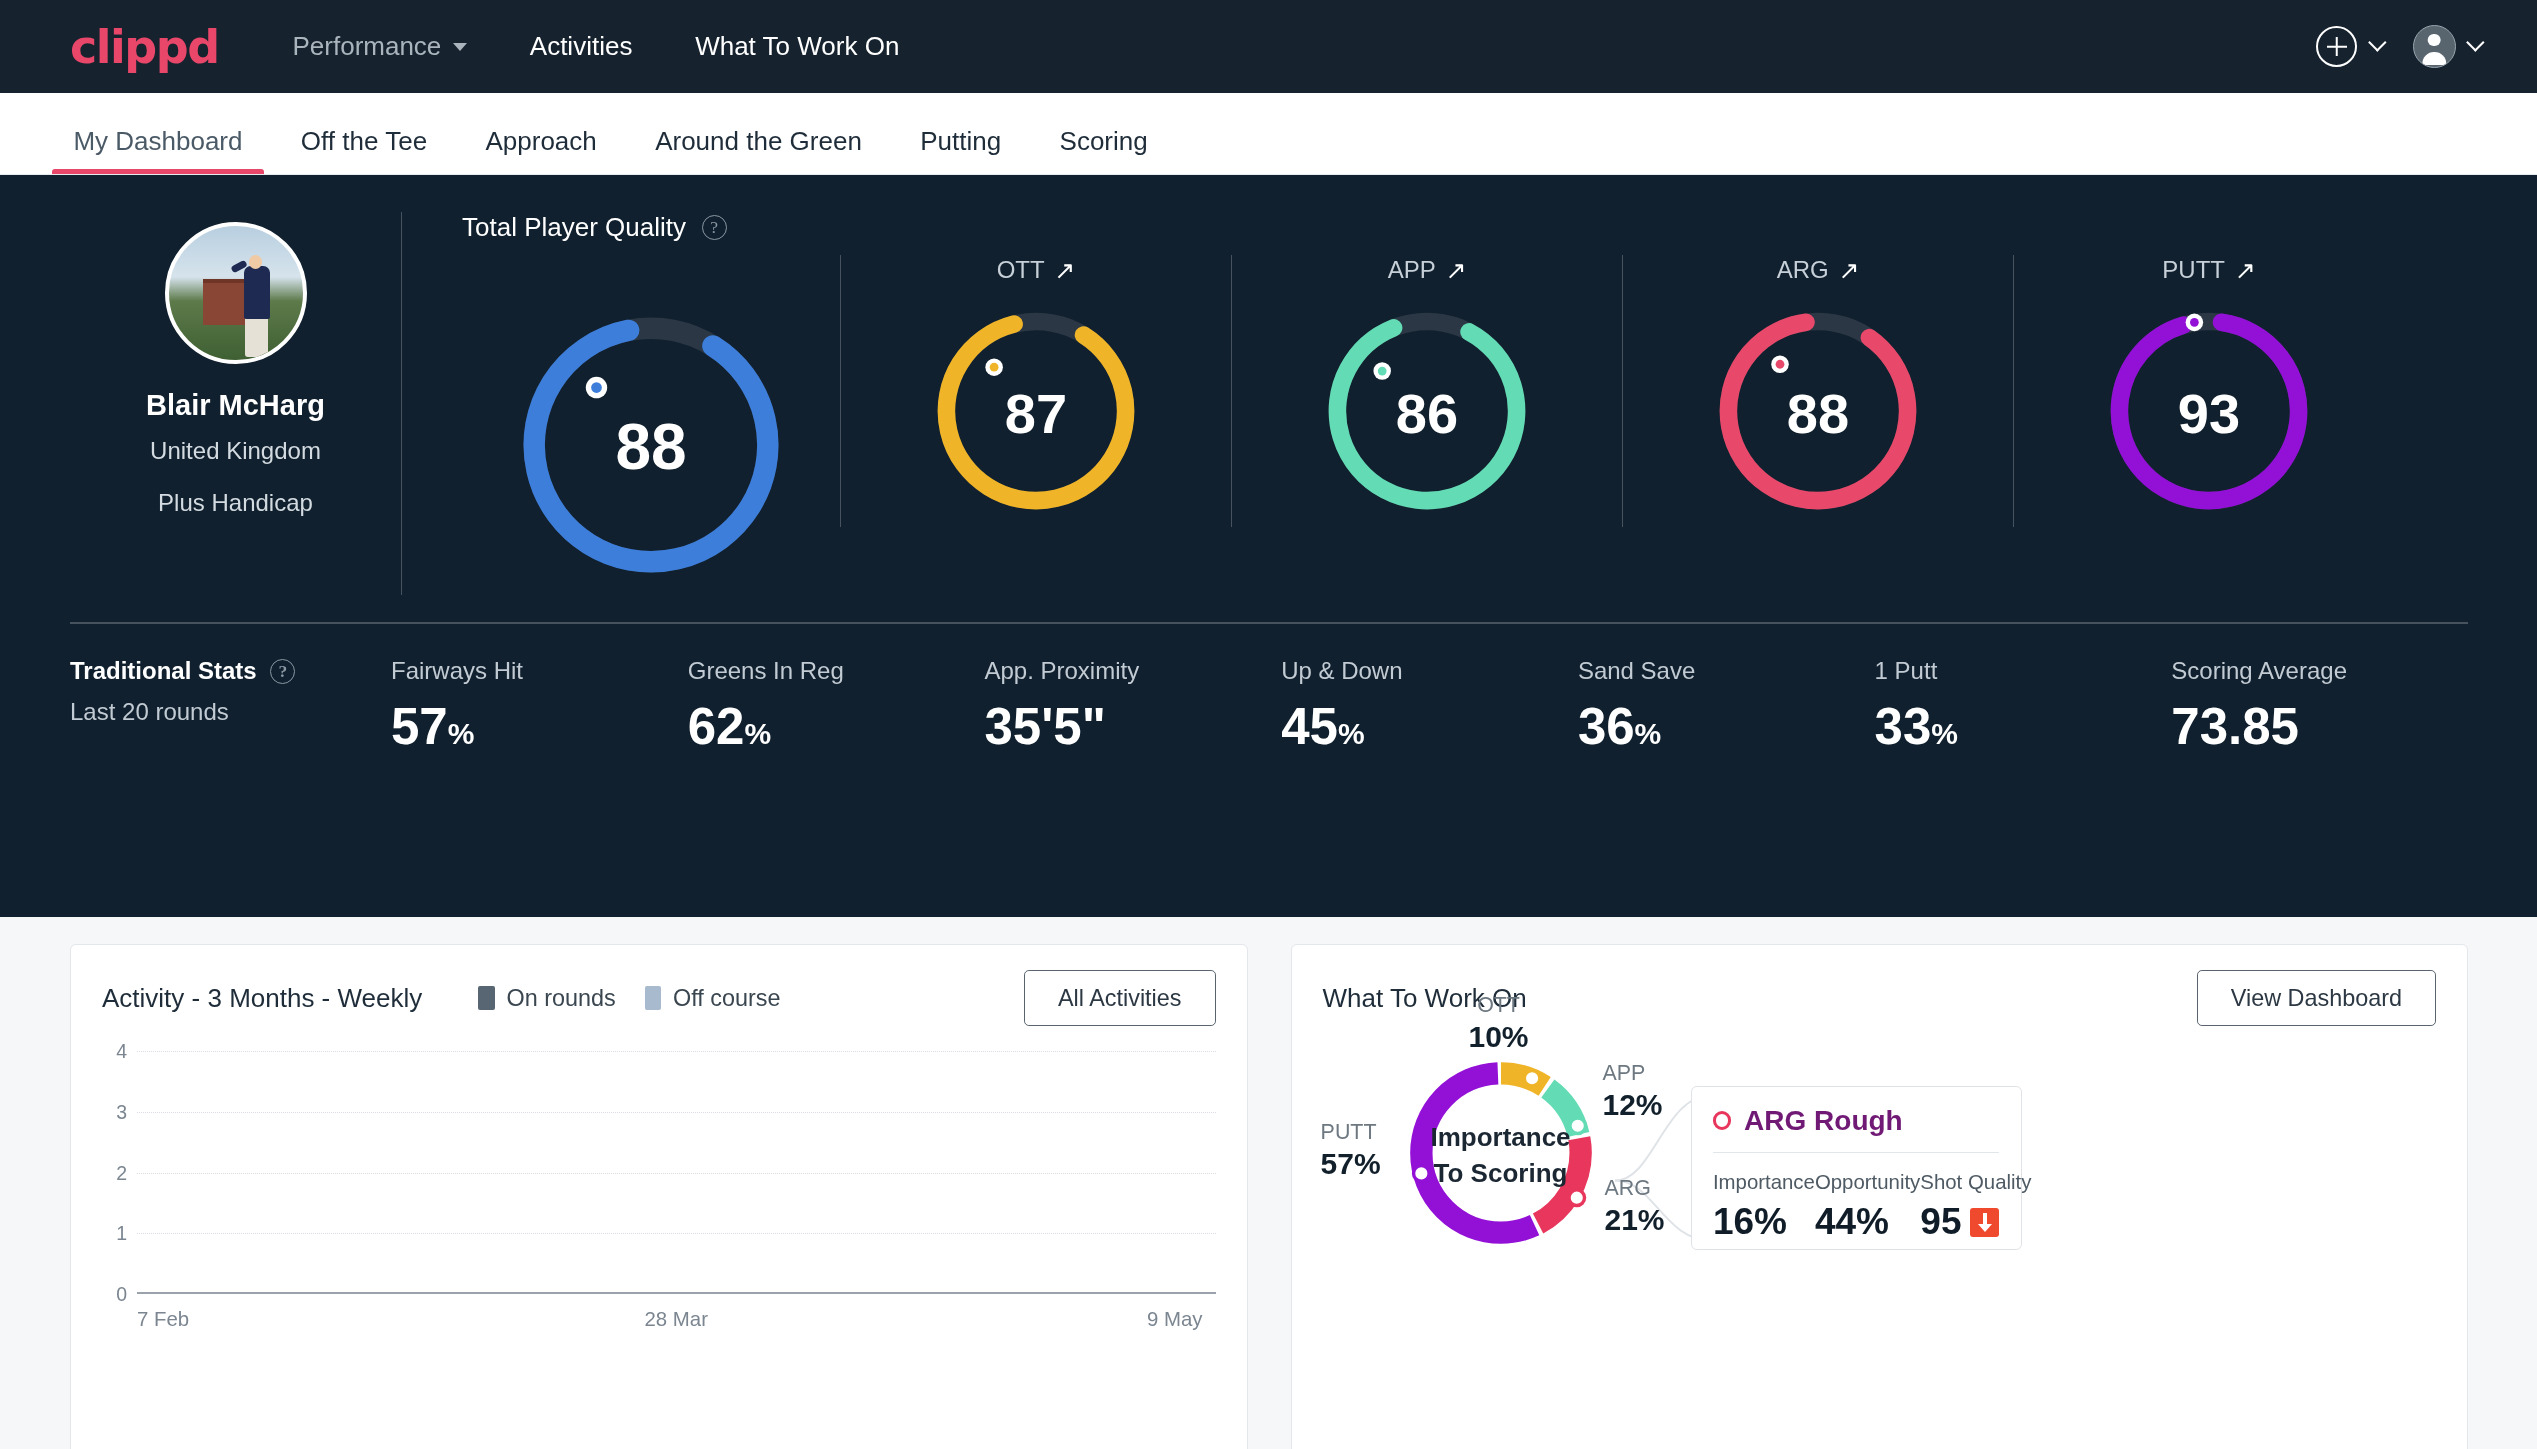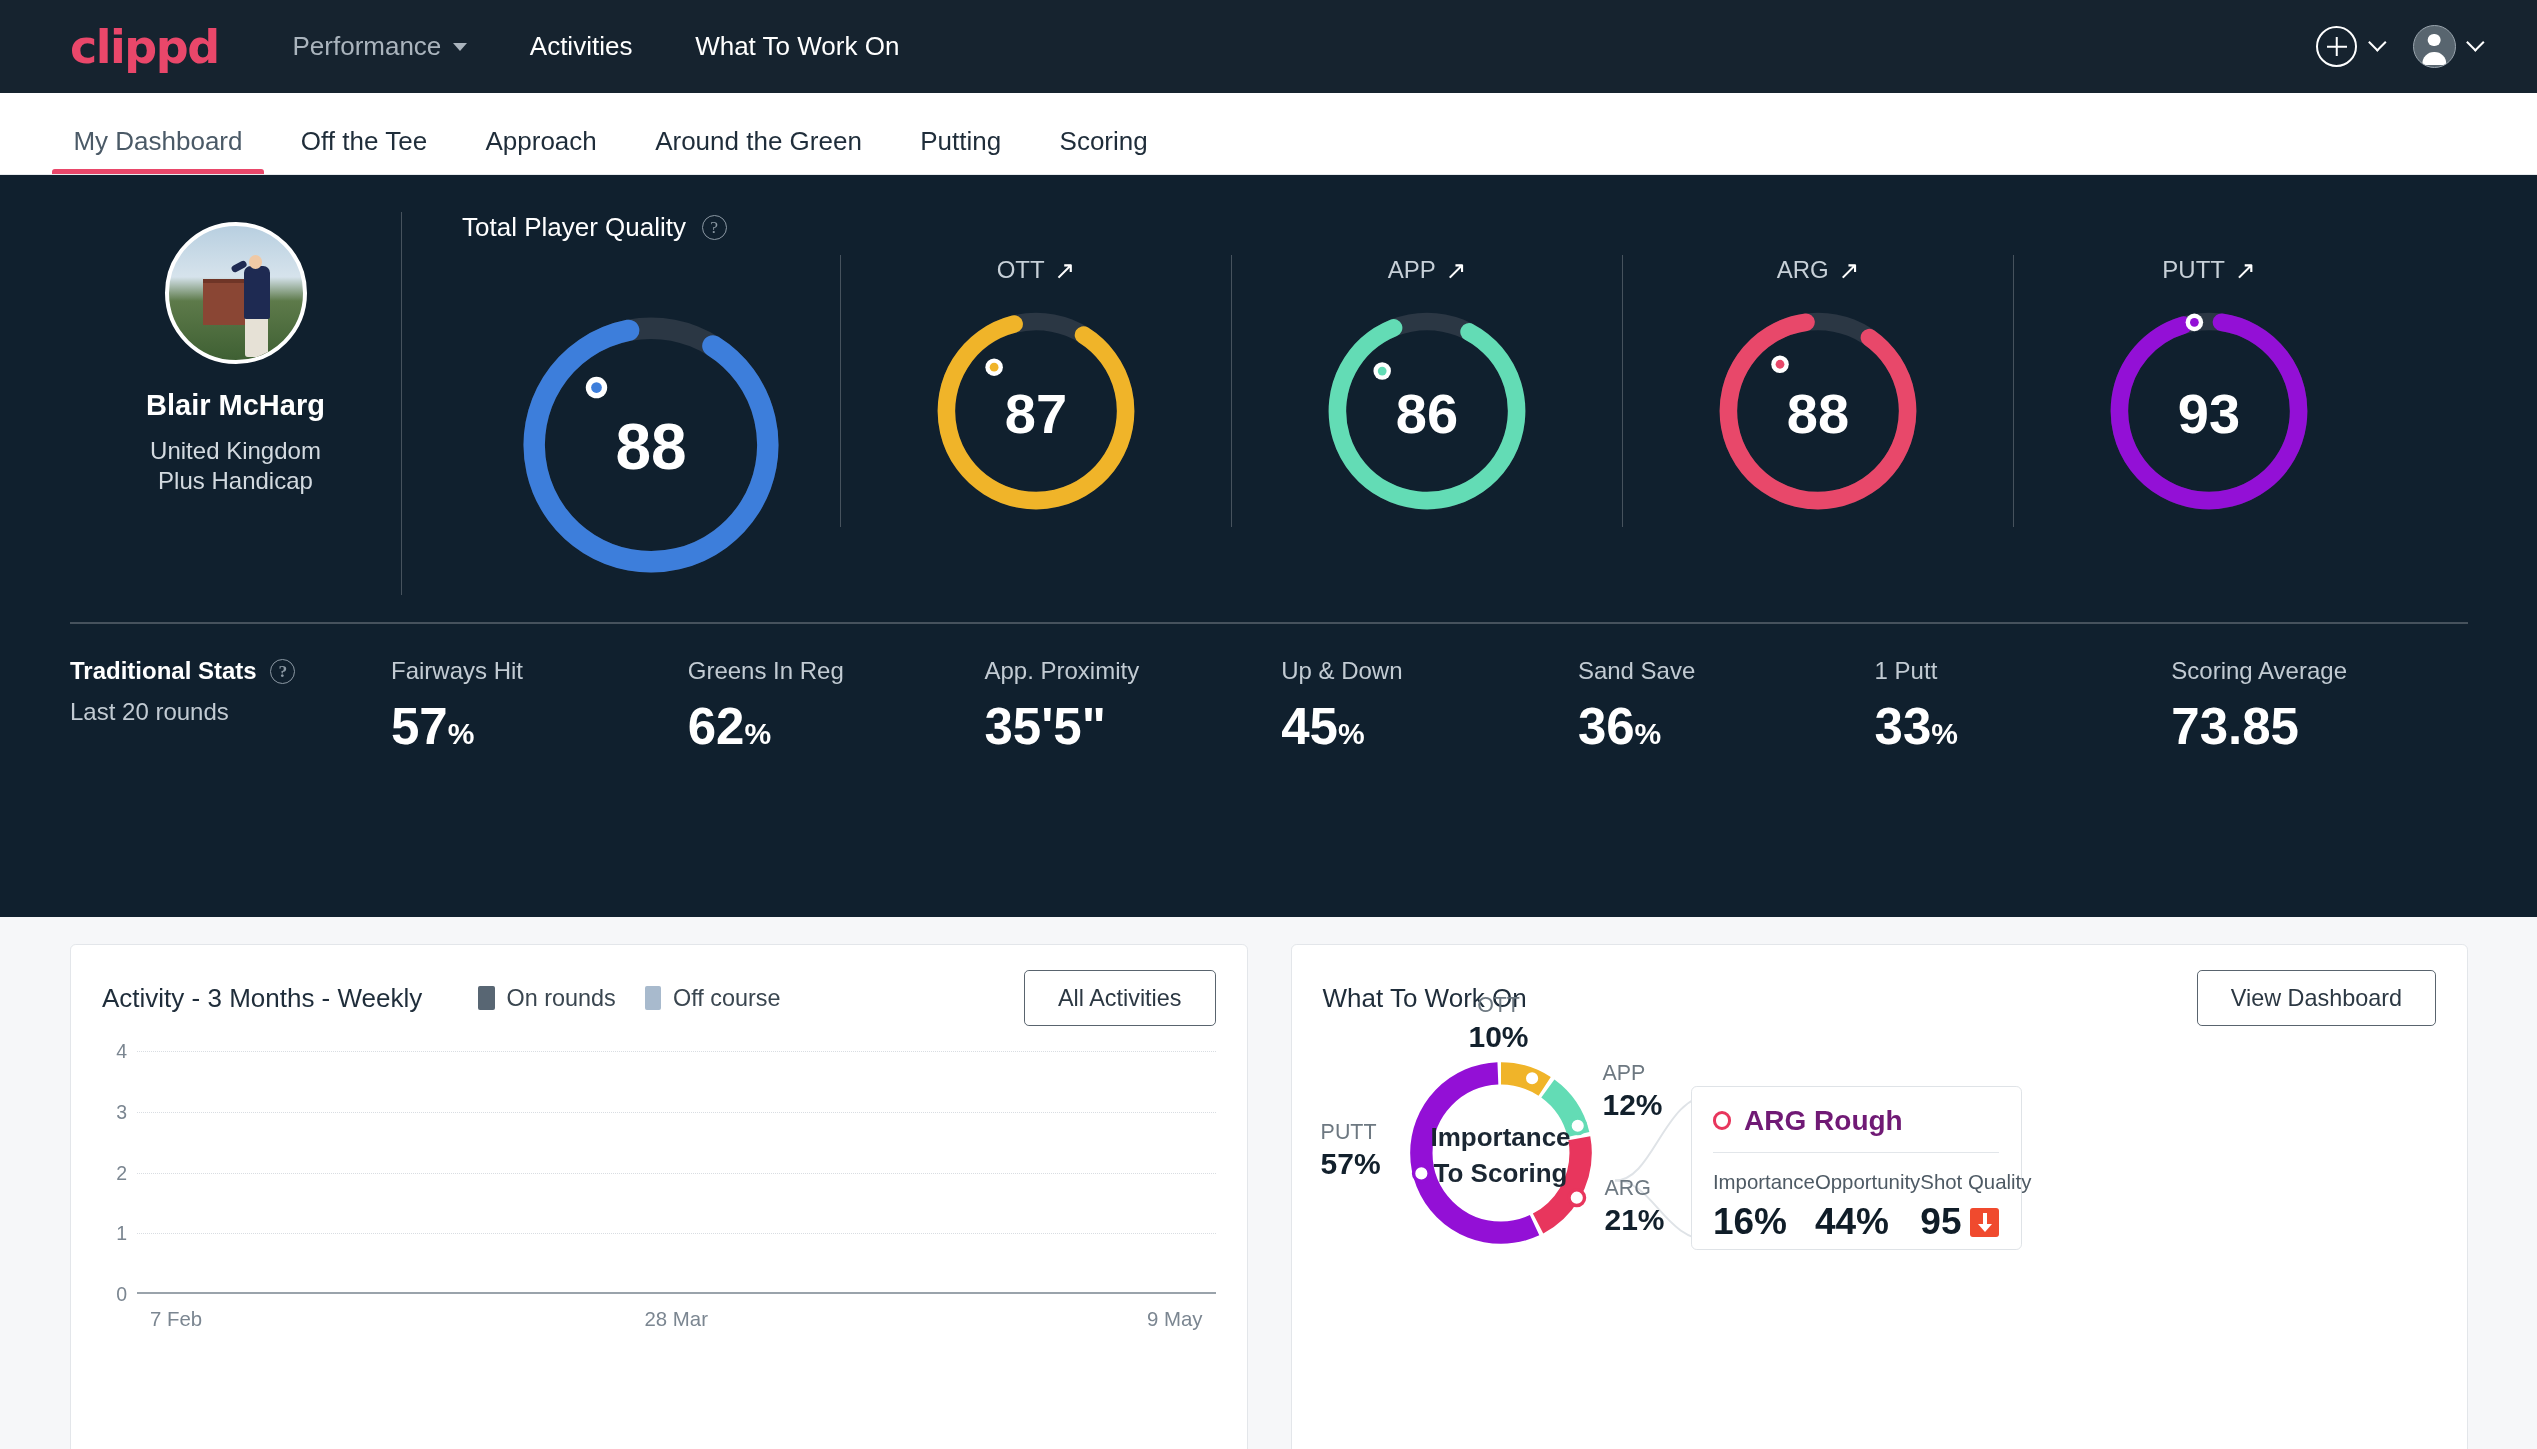--- a/index.html
+++ b/index.html
@@ -148,21 +148,21 @@
     background: #1e2a52; border-radius: 3.9px;
     transform: rotate(-28deg);
   }
   .profile-name {
     margin-top: 25px;
     font-size: 29px; font-weight: 700; color: #ffffff;
   }
   .profile-sub {
     margin-top: 15.6px; font-size: 24px; color: #d3dae0; font-weight: 400;
   }
-  .profile-sub2 { margin-top: 2px; font-size: 24px; color: #d3dae0; }
+  .profile-sub2 { margin-top: 24px; font-size: 24px; color: #d3dae0; }
 
   .tpq-wrap {
     flex: 1;
     border-left: 1.9px solid #46525d;
     padding-left: 60px;
     min-height: 360px;
   }
   .tpq-head { display: flex; align-items: center; gap: 15.6px; }
   .tpq-title { font-size: 26px; color: #ffffff; }
   .help-circ {
@@ -582,21 +582,21 @@
             <div class="bar" title="On course: 2" style="height: 50%; background: rgb(88, 102, 115);"></div>
           </div>
           <div class="bar-slot">
             <div class="bar" style="height: 0px;"></div>
           </div>
         </div>
       <div class="axis-line"></div>
     </div>
 
     <div class="x-labels">
-      <div class="x-label" style="left:13px">7 Feb</div>
+      <div class="x-label" style="left:0">7 Feb</div>
       <div class="x-label" style="left:50%;transform:translateX(-50%)">28 Mar</div>
       <div class="x-label" style="right:13px">9 May</div>
     </div>
   </div>
 
   <div class="card">
     <div class="card-head">
       <div class="card-title">What To Work On</div>
       <button class="btn-outline">View Dashboard</button>
     </div>

